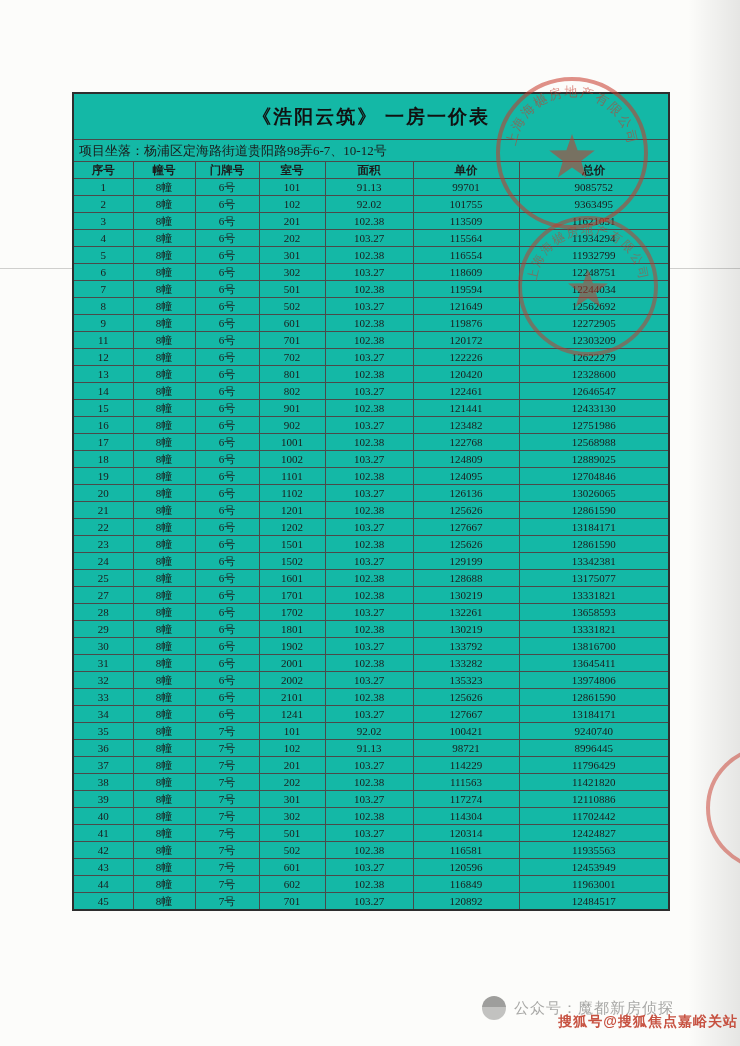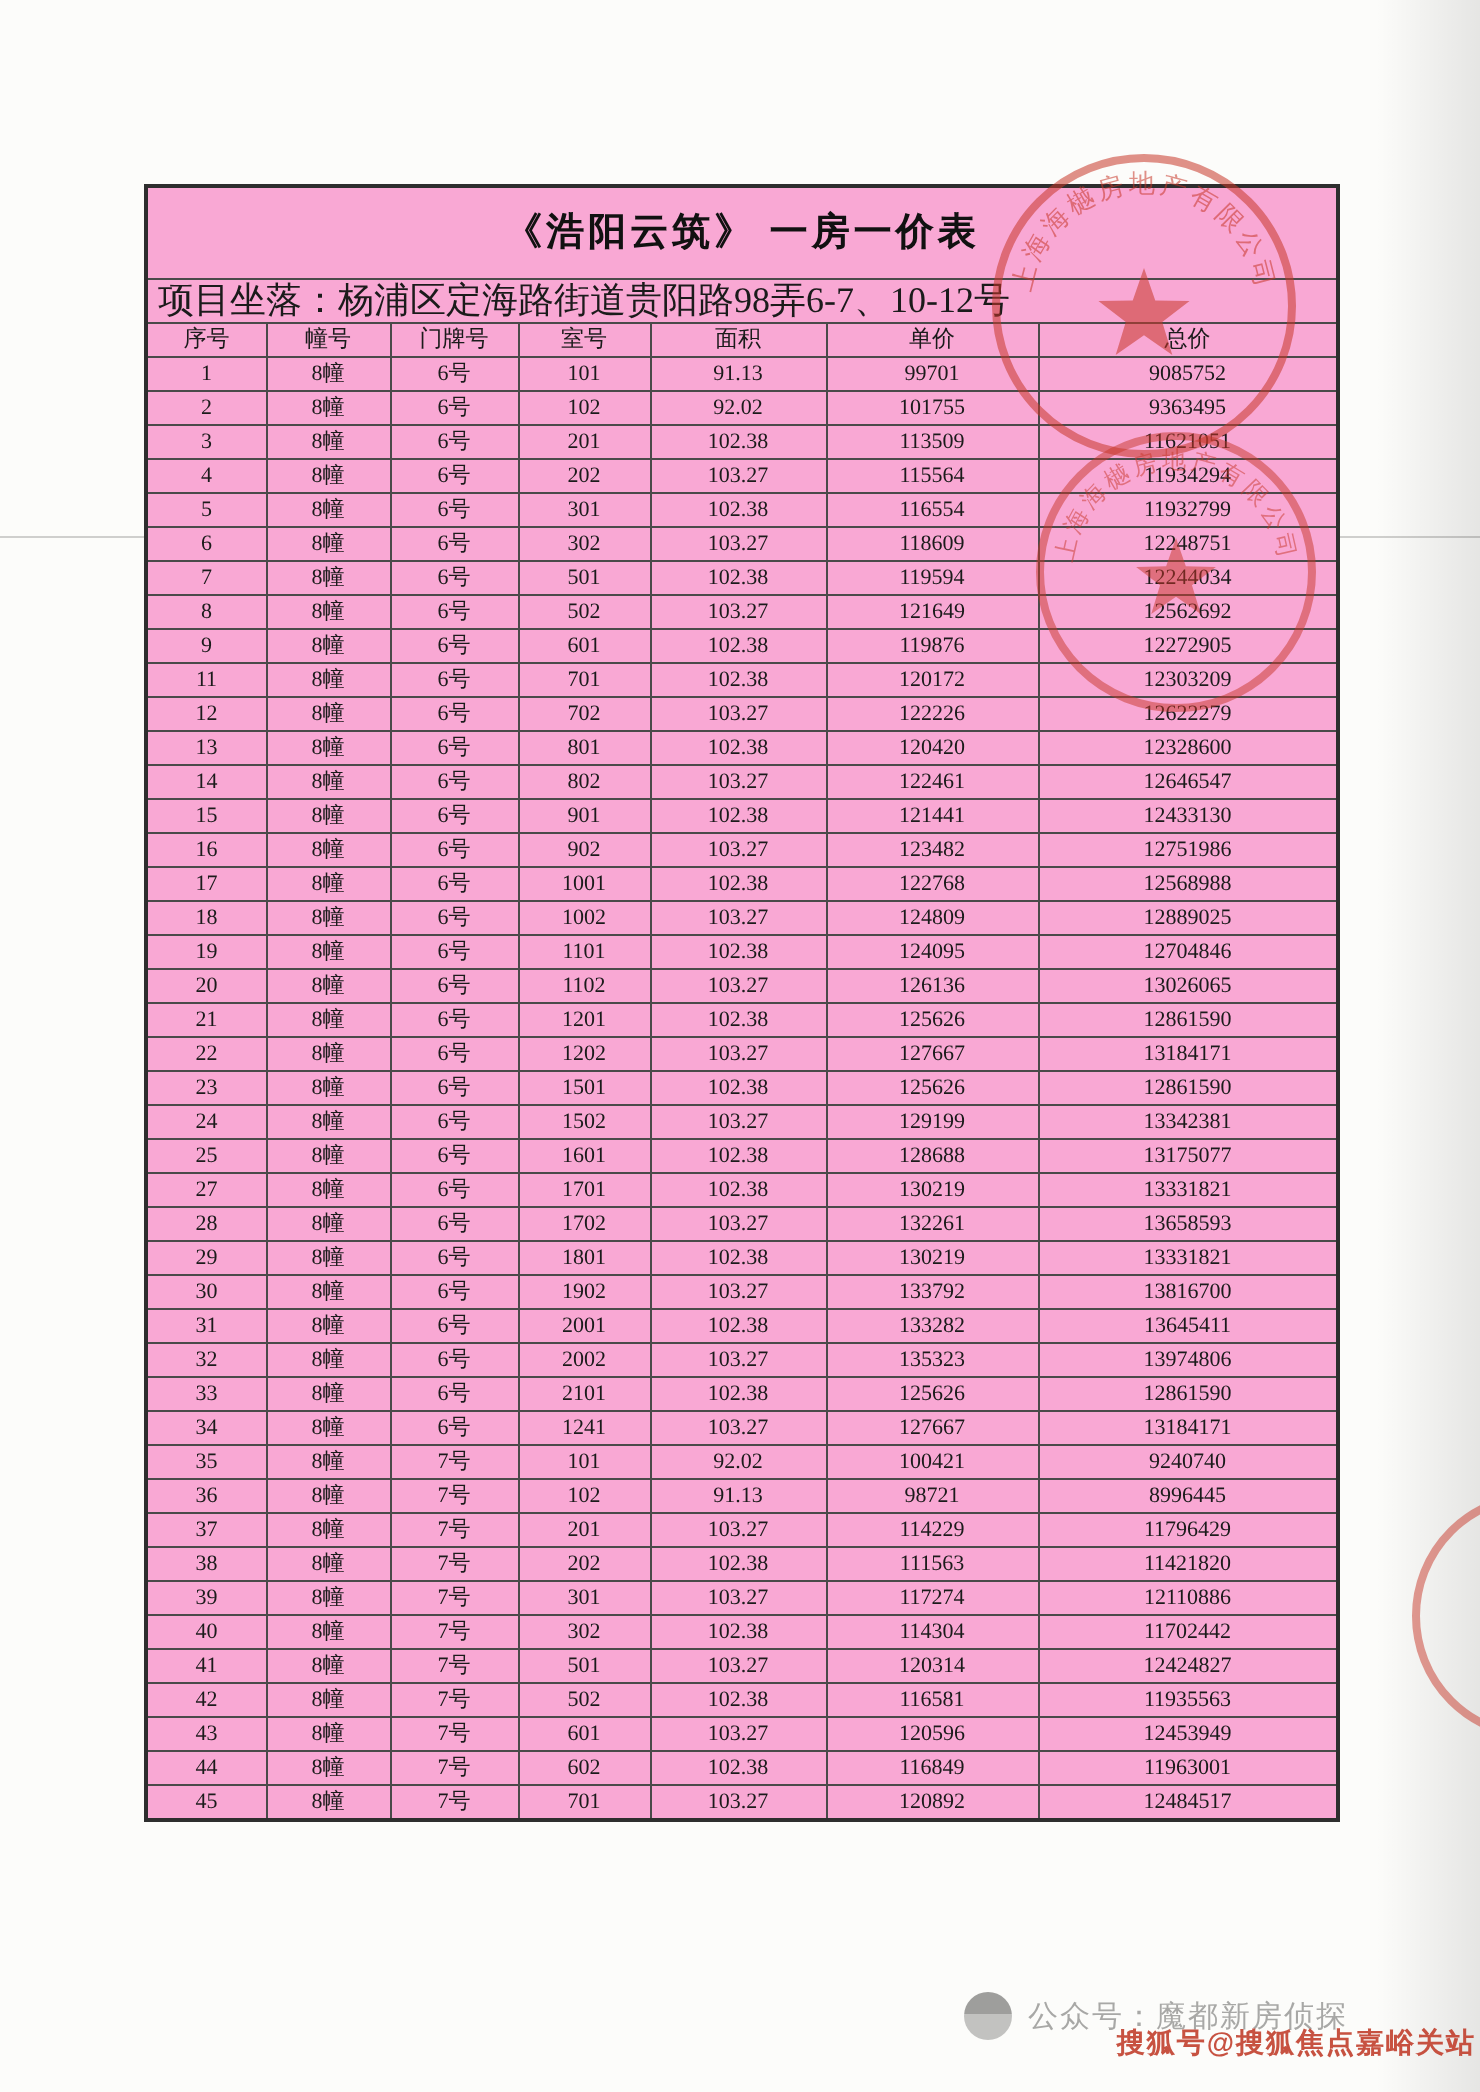--- a/index.html
+++ b/index.html
@@ -13,38 +13,38 @@
     position:absolute;top:0;right:0;width:52px;height:100%;z-index:1;
     background:linear-gradient(to right, rgba(0,0,0,0), rgba(0,0,0,0.09));
   }
   .scan-line{
     position:absolute;left:0;top:268px;width:100%;height:1px;z-index:1;
     background:rgba(90,90,90,0.28);
   }
   .table-wrap{position:absolute;left:72px;top:92px;z-index:2;}
   table.price{
     border-collapse:collapse;table-layout:fixed;width:596px;
-    background:#f9a8d4;border:2px solid #2e2e2e;
+    background:#14b8a6;border:2px solid #2e2e2e;
   }
   table.price td, table.price th{
     border:1px solid #4a4a4a;
     font-size:11px;line-height:16px;height:16px;
     text-align:center;vertical-align:middle;
     color:#1b1b1b;padding:0;white-space:nowrap;overflow:hidden;
     font-weight:normal;
   }
   tr.title-row td{
     height:45px;line-height:45px;font-size:19px;font-weight:bold;
     letter-spacing:2px;color:#111;
   }
   tr.location-row td{
-    height:21px;line-height:21px;text-align:left;font-size:18px;
+    height:21px;line-height:21px;text-align:left;font-size:13px;
     padding-left:5px;
   }
-  tr.header-row th{font-weight:normal;font-size:11.5px;}
+  tr.header-row th{font-weight:bold;font-size:11.5px;}
   .stamps{position:absolute;left:0;top:0;z-index:5;pointer-events:none;color:#c8382a;}
   .footer-watermark{
     position:absolute;left:482px;top:996px;z-index:6;
     display:flex;align-items:center;gap:8px;
     color:#a8a8a6;font-size:15px;letter-spacing:1px;
     font-family:Liberation Mono, monospace;
   }
   .logo-icon{
     width:24px;height:24px;border-radius:50%;
     background:linear-gradient(to bottom,#9e9e9c 0 45%,#c2c2c0 45% 100%);

